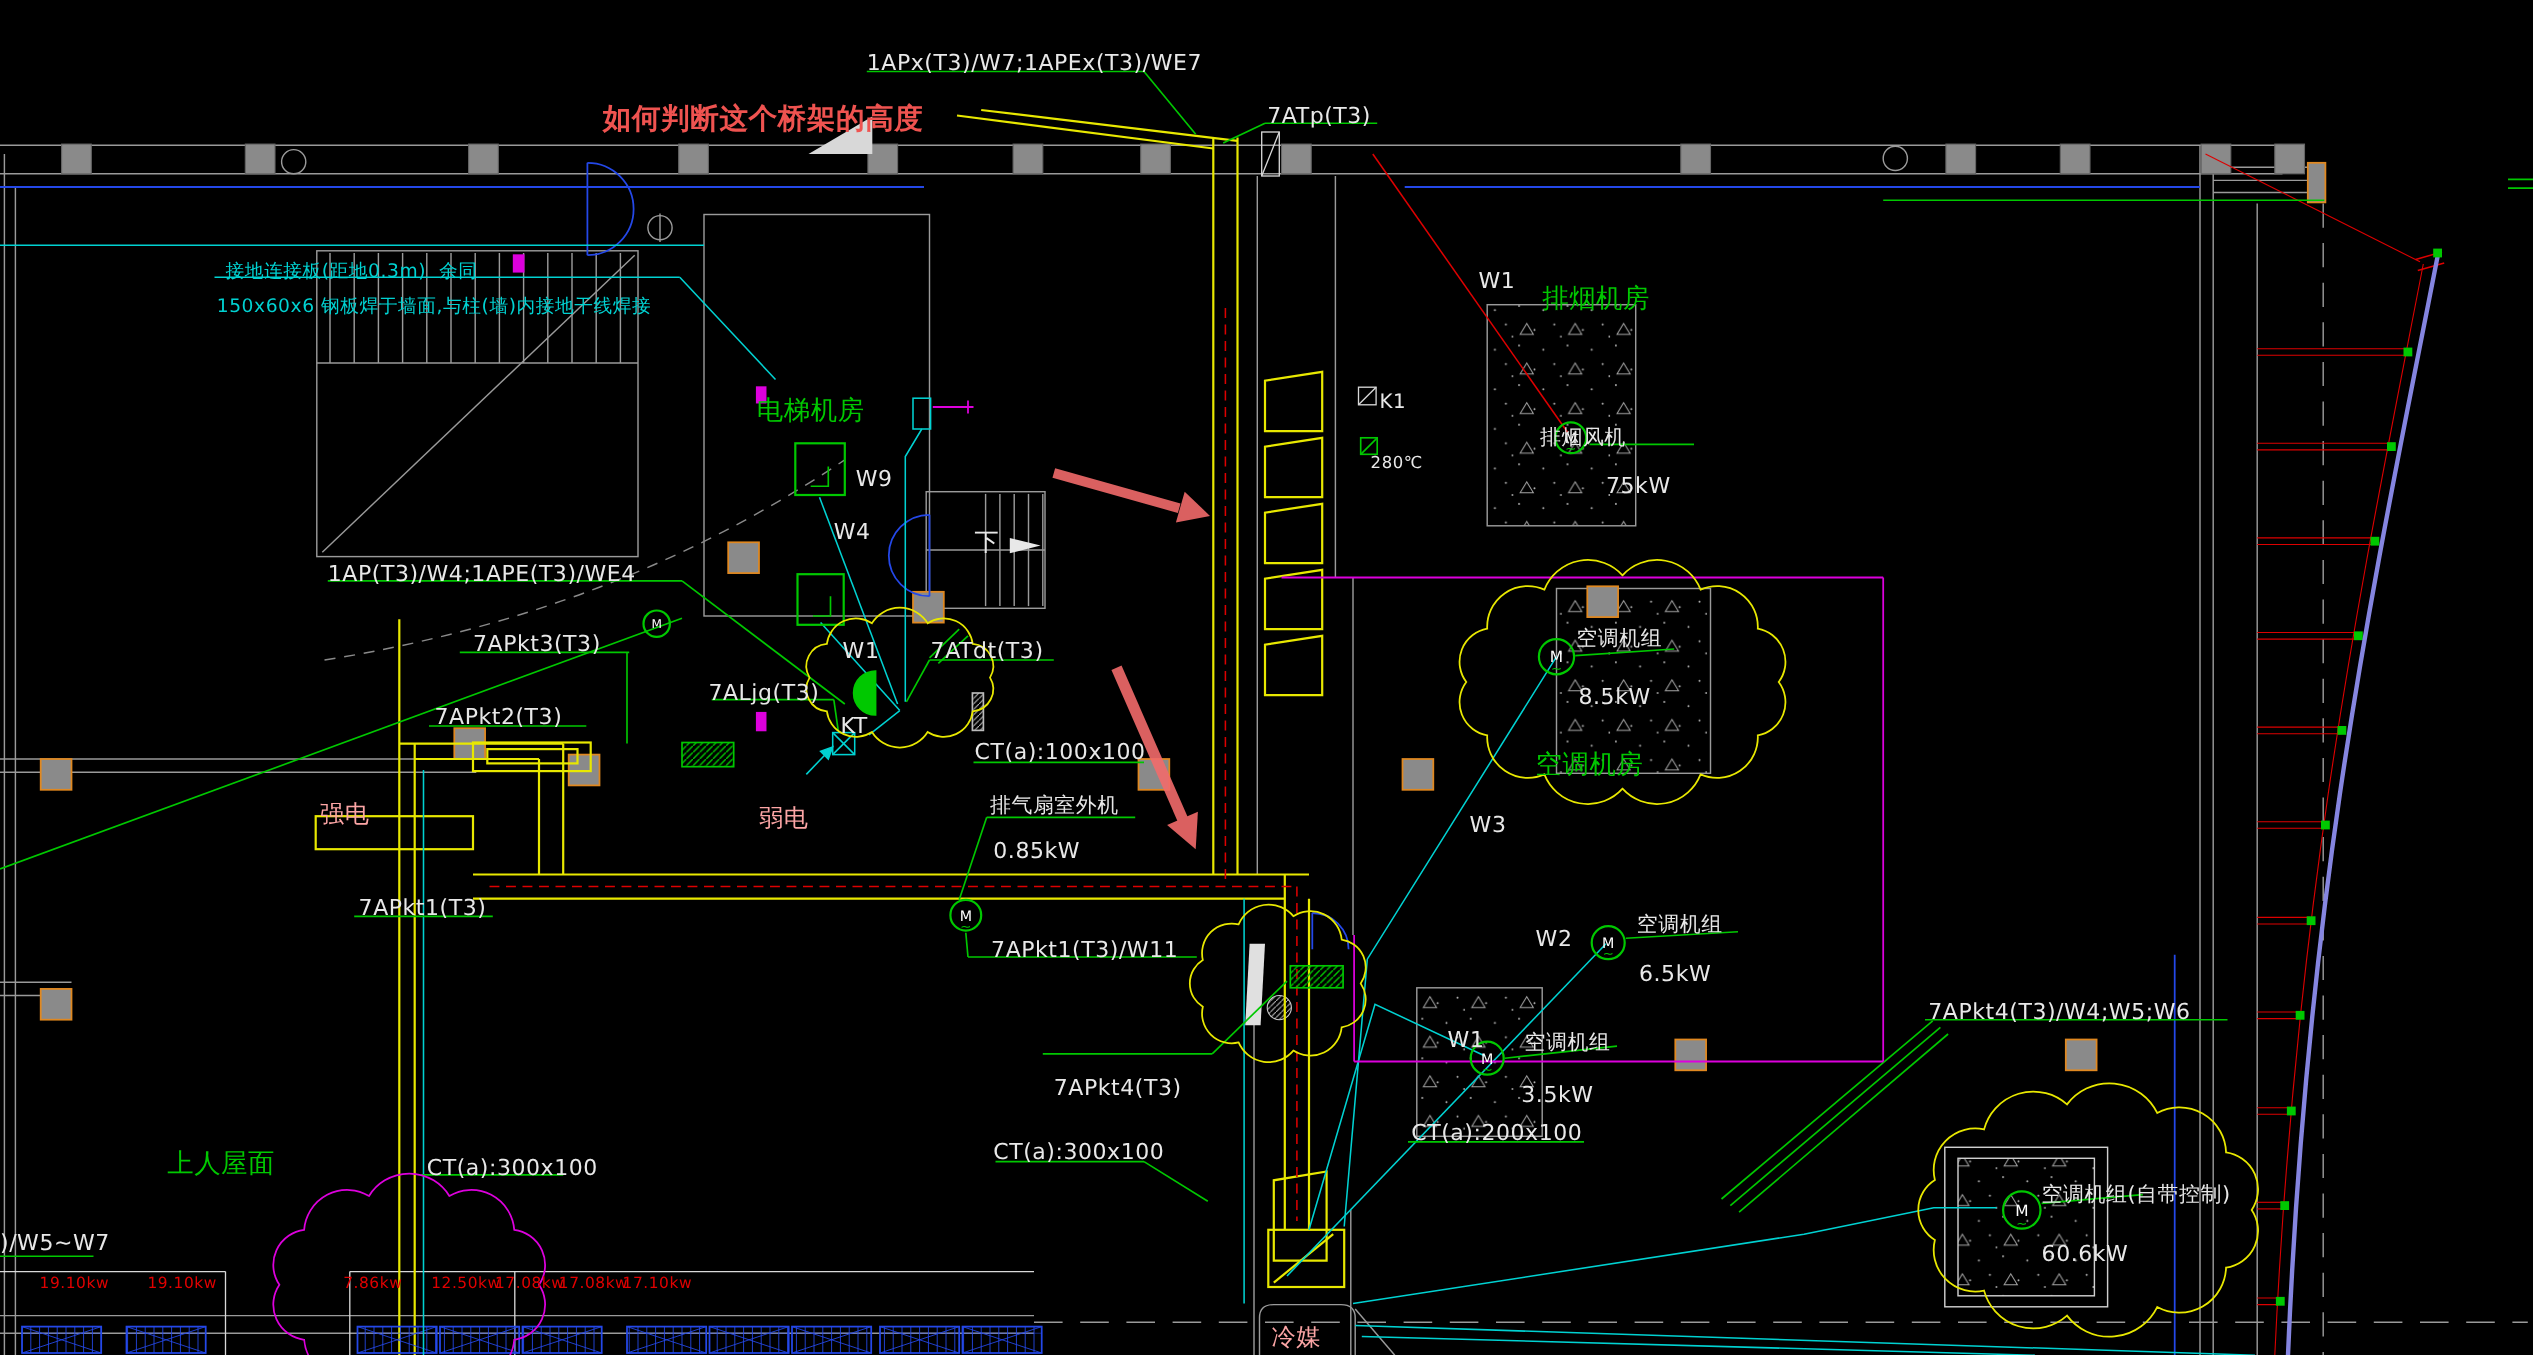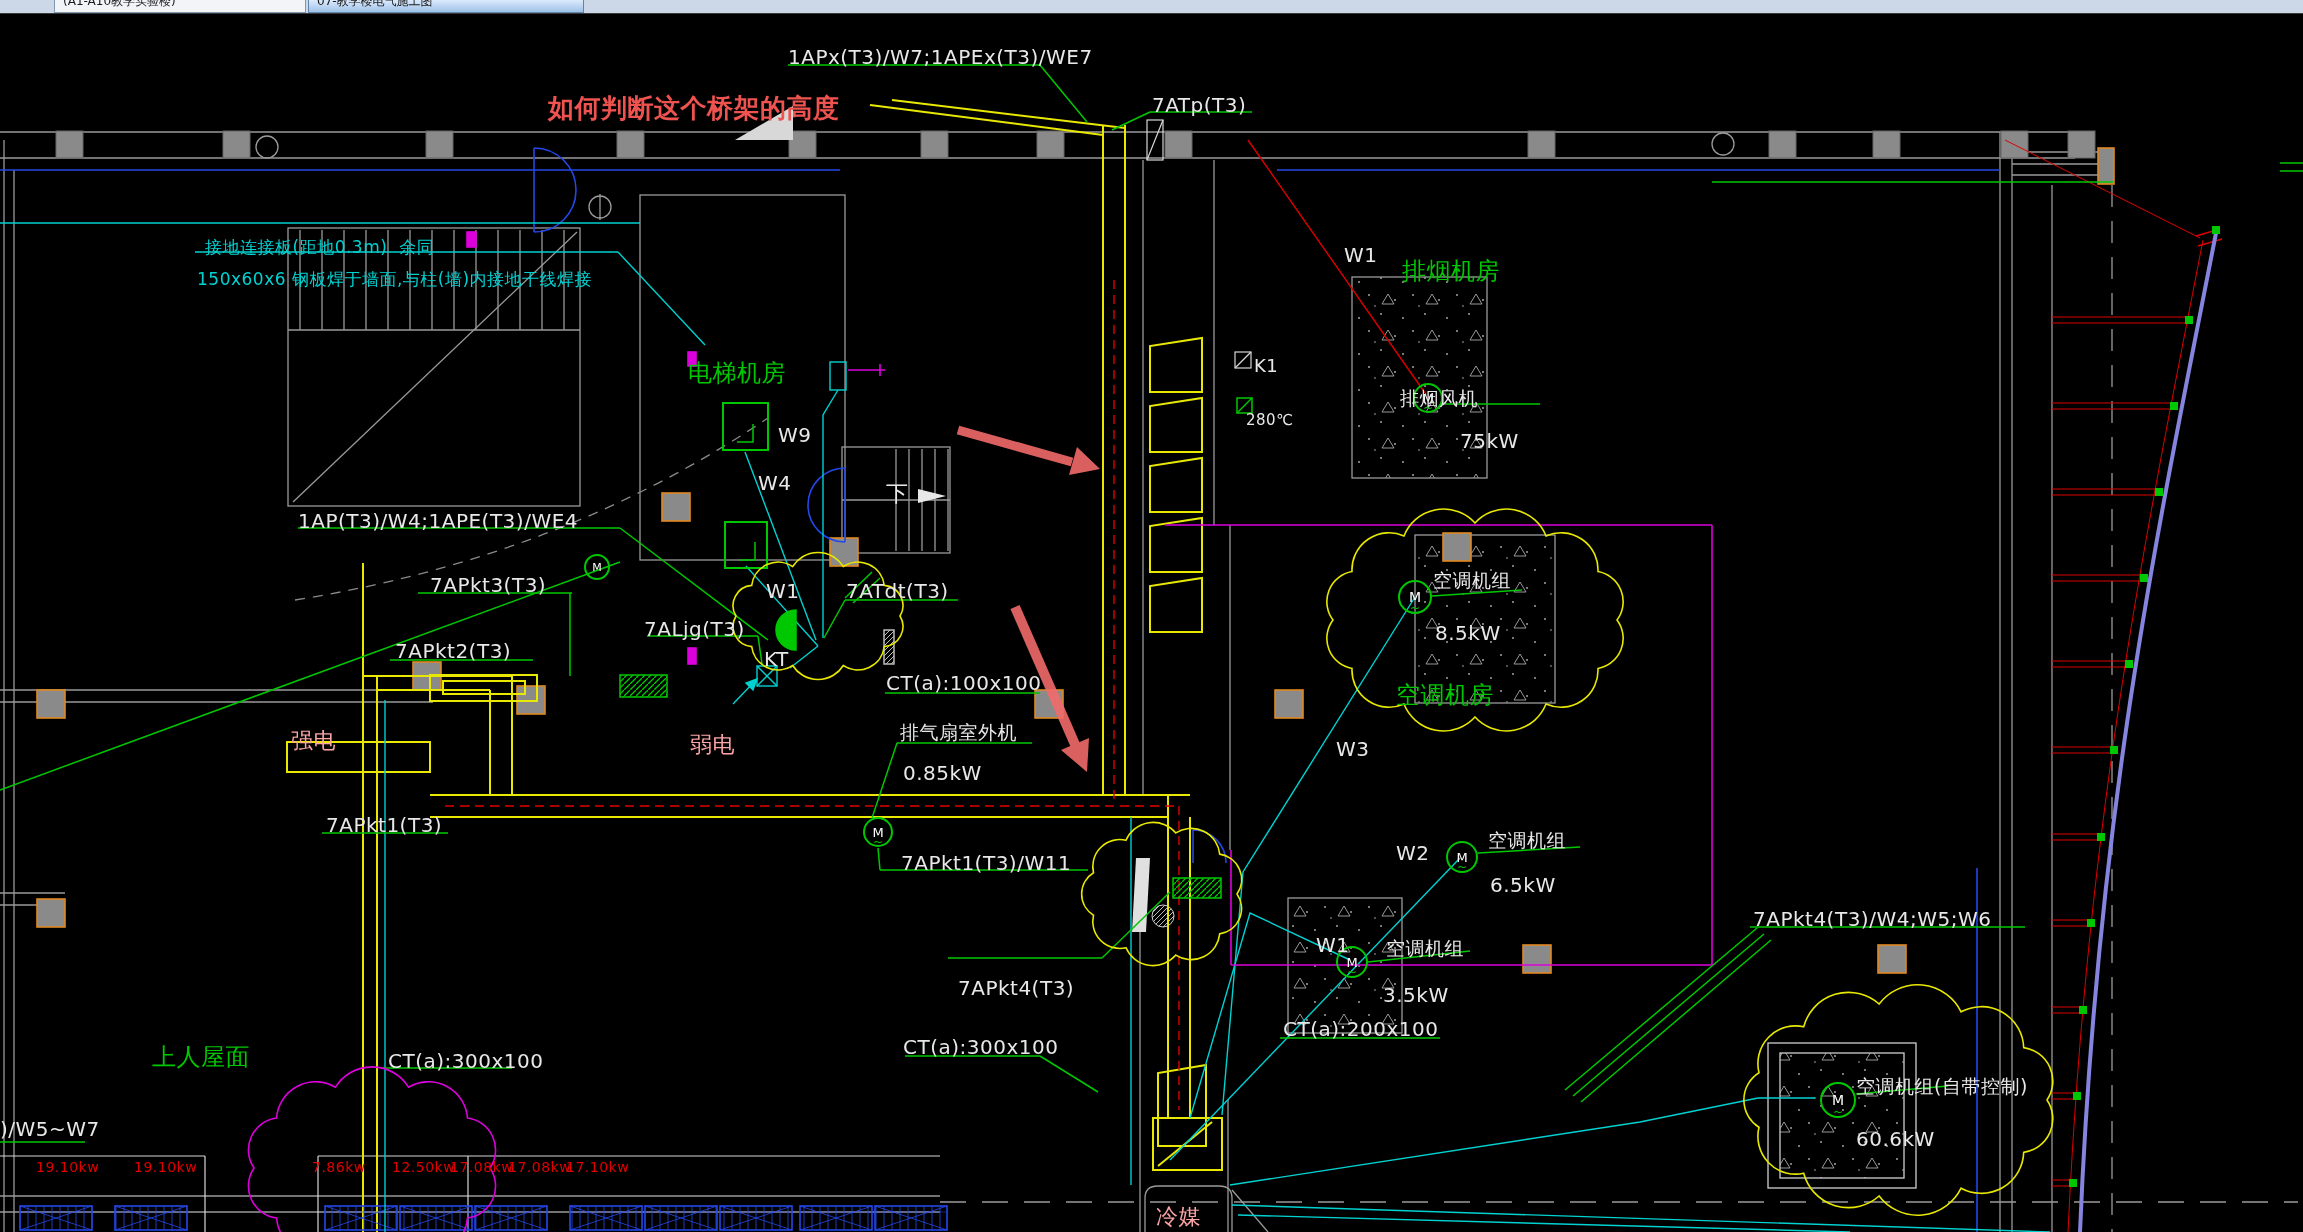--- a/index.html
+++ b/index.html
@@ -27,28 +27,20 @@
   
   #ctb-box{position:absolute;left:896px;top:297px;width:196px;height:56px;border:5px solid #ef4444;
            border-radius:8px;display:flex;align-items:center;justify-content:center;}
   #ctb-box span{font-size:20px;color:#e8e8e8;border-bottom:2px solid #00c800;padding:0 6px 3px 6px;white-space:nowrap;}
 </style>
 </head>
 <body>
 
 <div id="stage">
 
-  <div id="tabbar">
-    <div class="tab" id="tab1">
-        <span>(A1-A10教学实验楼)</span>
-      </div>
-    <div class="tab" id="tab2">
-        <span>07-教学楼电气施工图</span>
-      </div>
-  </div>
 
   <svg id="cad" width="2303" height="1219" viewBox="0 13 2303 1219">
     <defs>
       <pattern id="stip" width="44" height="36" patternUnits="userSpaceOnUse">
         <circle cx="5" cy="7" r="0.9" fill="#b4b4b4"></circle>
           <circle cx="17" cy="26" r="0.9" fill="#b4b4b4"></circle>
         <circle cx="31" cy="12" r="0.9" fill="#b4b4b4"></circle>
           <circle cx="39" cy="30" r="0.9" fill="#b4b4b4"></circle>
         <circle cx="11" cy="18" r="0.8" fill="#b4b4b4"></circle>
         <polygon points="24,6 30,16 18,16" fill="none" stroke="#a8a8a8" stroke-width="0.9"></polygon>

